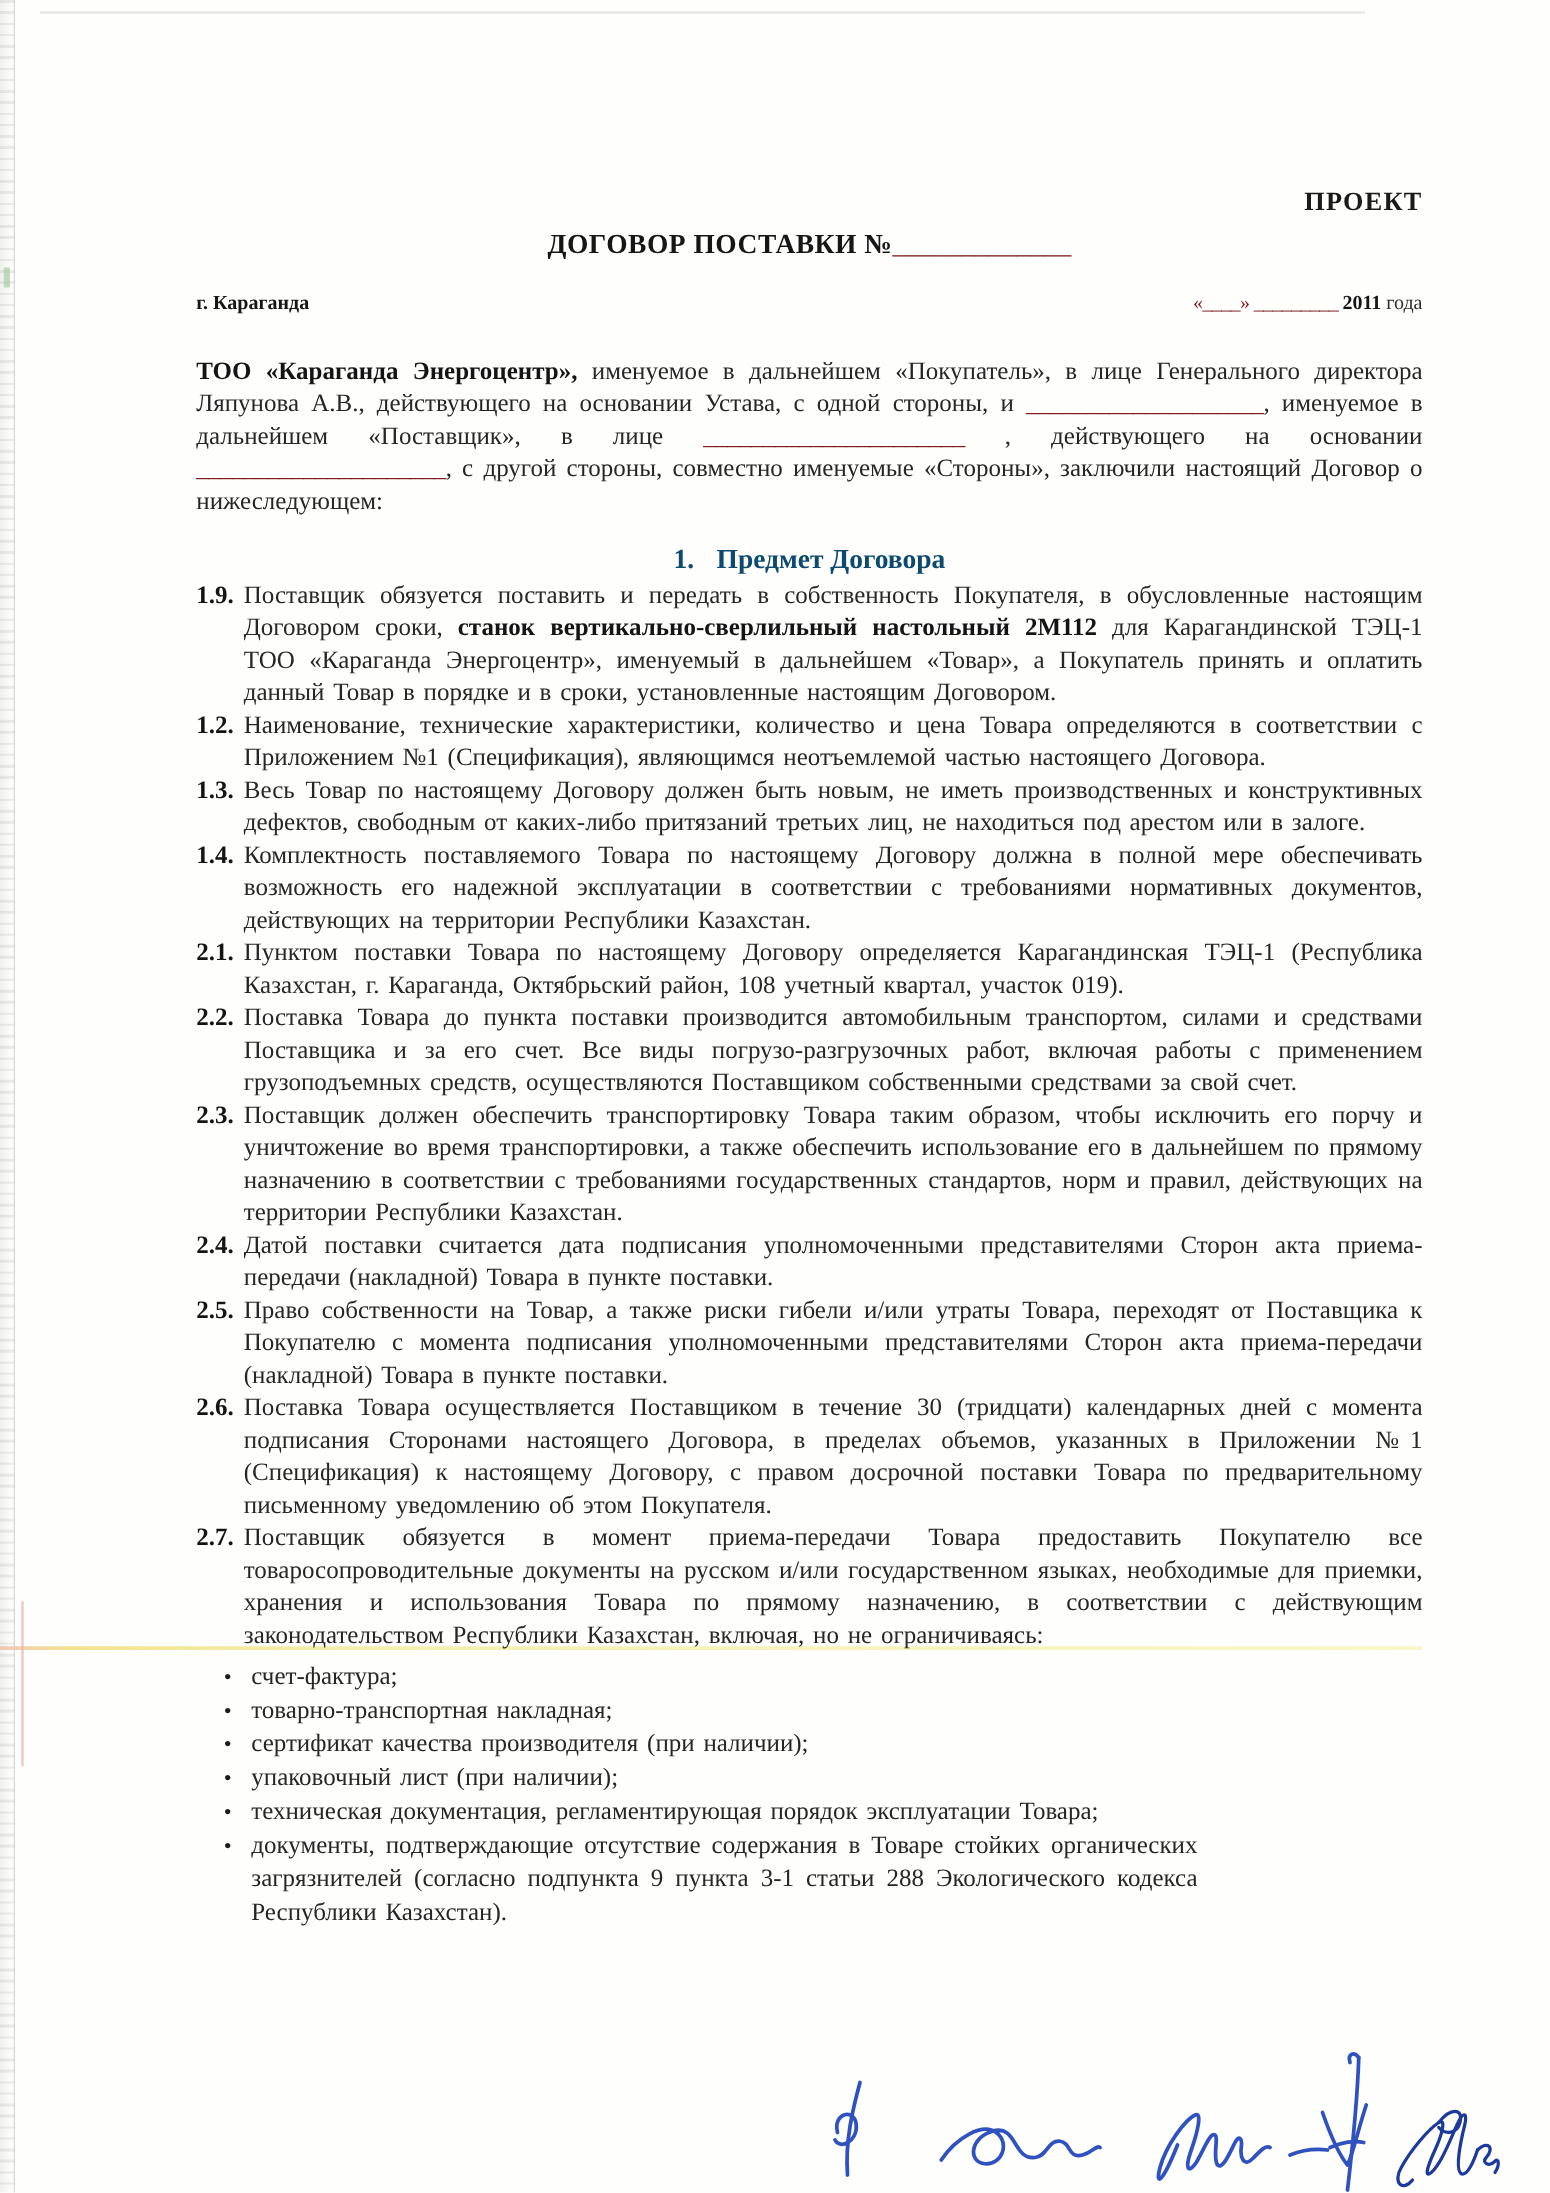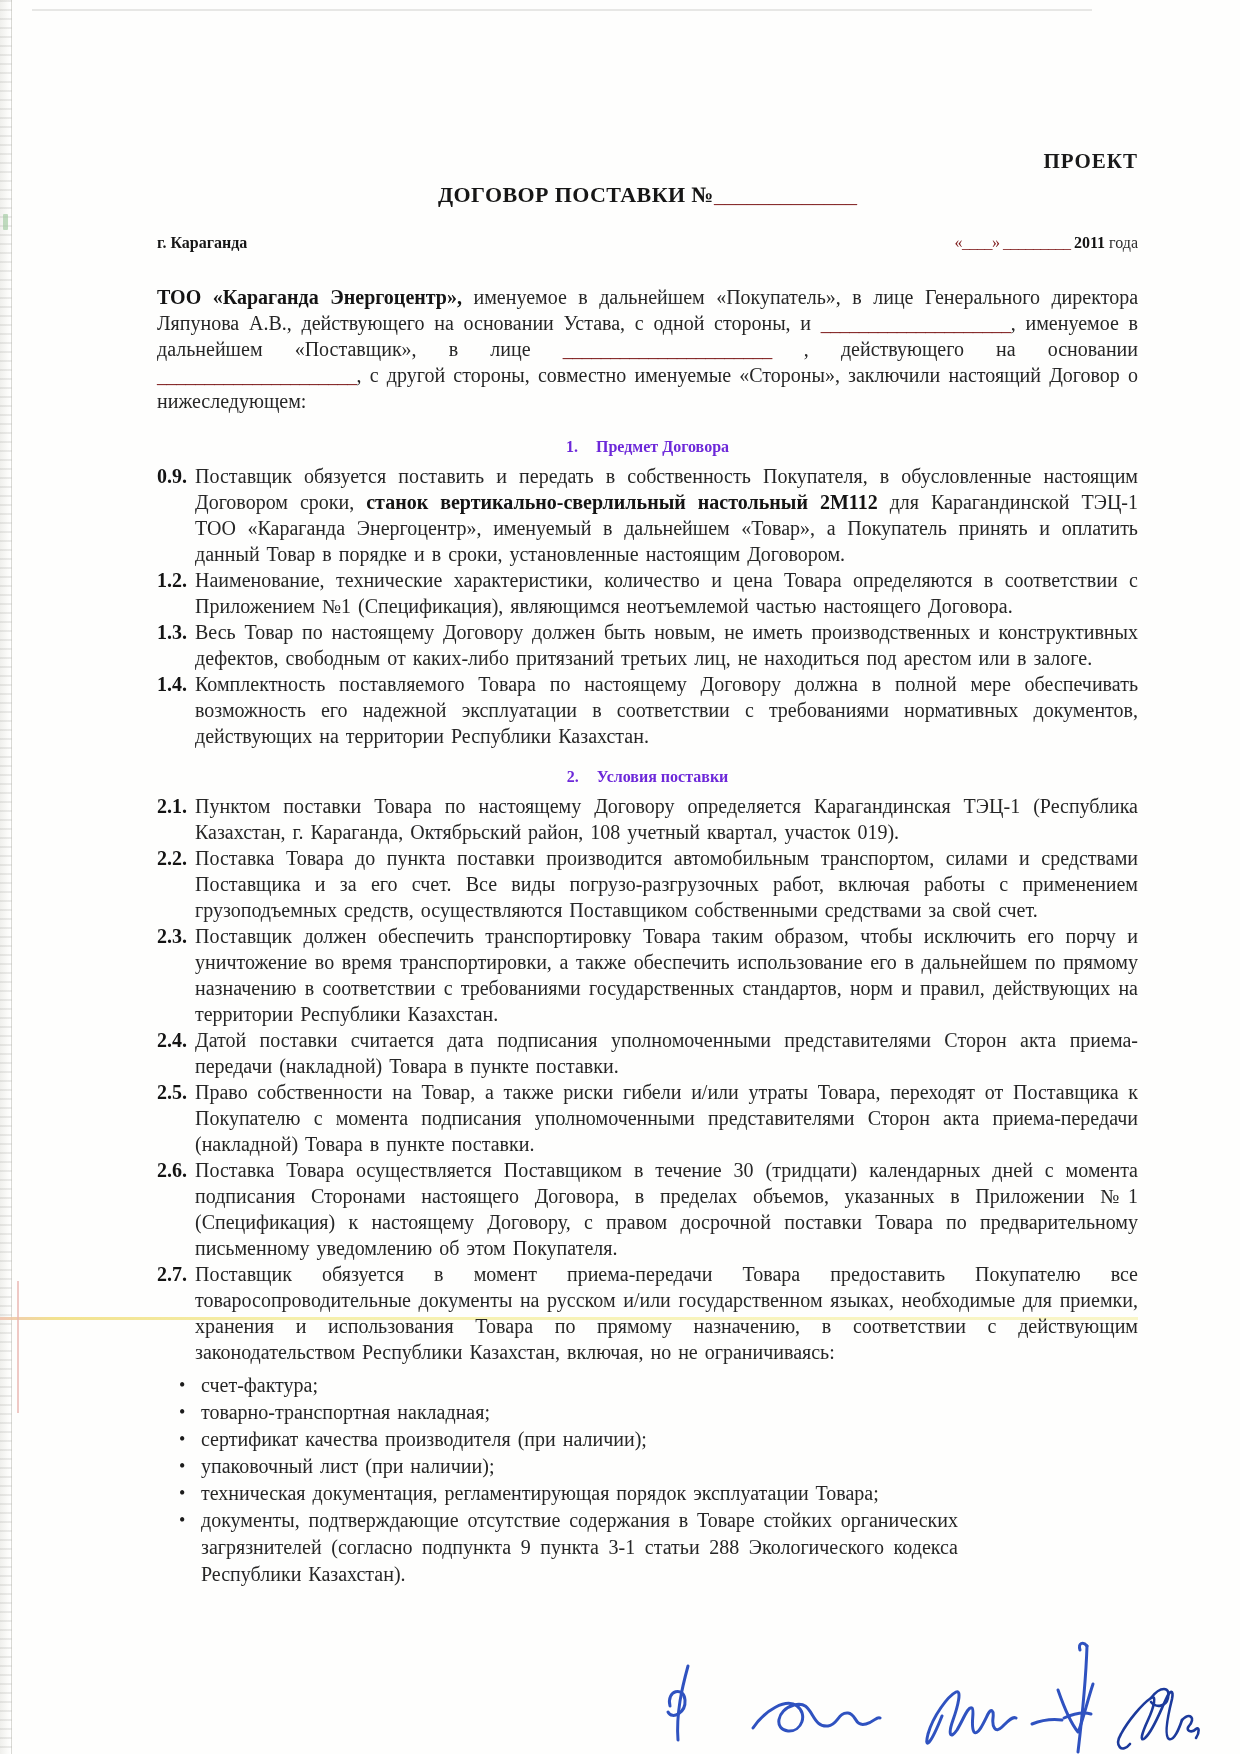--- a/index.html
+++ b/index.html
@@ -44,21 +44,21 @@
   
   .b{font-weight:bold;color:#141414;}
   .stamp{ text-align:right;font-weight:bold;font-size:21px;letter-spacing:1px;color:#1a1a1a;}
   .title{ text-align:center;font-weight:bold;font-size:22px;color:#161616;margin-top:8px;letter-spacing:.4px;}
   .title .blank{font-weight:normal;letter-spacing:0;}
   .cityrow{ display:flex;justify-content:space-between;margin-top:22px;font-size:16px;}
   .cityrow .city{font-weight:bold;color:#161616;}
   .cityrow .date{color:#2c2c2c;}
   .preamble{ margin-top:28px;text-align:justify;word-spacing:2px;}
   .blank{color:#7f1d1d;letter-spacing:-.5px;}
-  .heading{ text-align:center;font-weight:bold;font-size:16px;color:#6d28d9;margin-top:15px;margin-bottom:3px;}
+  .heading{ text-align:center;font-weight:bold;font-size:22px;color:#0c4a6e;margin-top:3px;margin-bottom:3px;}
   .heading .hnum{margin-right:18px;}
   .item{ display:flex;align-items:flex-start;}
   .item .num{ flex:0 0 38px;font-weight:bold;color:#141414;}
   .item .itext{ flex:1;text-align:justify;word-spacing:2px;}
   .bullets{margin-top:7px;}
   .bullet{ display:flex;align-items:flex-start;padding-left:22px;line-height:27px;}
   .bullet .dot{flex:0 0 22px;font-size:18px;color:#1c1c1c;}
   .bullet .btext{flex:1;text-align:justify;word-spacing:2px;padding-right:180px;}
   .signatures{ position:absolute;left:630px;top:1628px;width:590px;height:126px;}
 </style>
@@ -86,39 +86,36 @@
       <span class="date"><span class="blank">«____» _________ </span><span class="b">2011</span><span> года</span></span>
     </div>
 
     <p class="preamble"><span class="b">ТОО «Караганда Энергоцентр»,</span><span> именуемое в дальнейшем «Покупатель», в лице Генерального директора Ляпунова А.В., действующего на основании Устава, с одной стороны, и </span><span class="blank">____________________</span><span>, именуемое в дальнейшем «Поставщик», в лице </span><span class="blank">______________________</span><span> , действующего на     основании </span><span class="blank">_____________________</span><span>, с другой стороны, совместно именуемые «Стороны», заключили настоящий Договор о нижеследующем:</span></p>
 
     <div class="heading">
       <span class="hnum">1.</span><span>Предмет Договора</span>
     </div>
 
     <div class="item">
-      <span class="num">0.9.</span>
+      <span class="num">1.9.</span>
       <span class="itext"><span>Поставщик обязуется поставить и передать в собственность Покупателя, в обусловленные настоящим Договором сроки, </span><span class="b">станок вертикально-сверлильный настольный 2М112</span><span> для Карагандинской ТЭЦ-1 ТОО «Караганда Энергоцентр», именуемый в дальнейшем «Товар», а Покупатель принять и оплатить данный Товар в порядке и в сроки, установленные настоящим Договором.</span></span>
     </div>
     <div class="item">
       <span class="num">1.2.</span>
       <span class="itext">Наименование, технические характеристики, количество и цена Товара определяются в соответствии с Приложением №1 (Спецификация), являющимся неотъемлемой частью настоящего Договора.</span>
     </div>
     <div class="item">
       <span class="num">1.3.</span>
       <span class="itext">Весь Товар по настоящему Договору должен быть новым, не иметь производственных и конструктивных дефектов, свободным от каких-либо притязаний третьих лиц, не находиться под арестом или в залоге.</span>
     </div>
     <div class="item">
       <span class="num">1.4.</span>
       <span class="itext">Комплектность поставляемого Товара по настоящему Договору должна в полной мере обеспечивать возможность его надежной эксплуатации в соответствии с требованиями нормативных документов, действующих на территории Республики Казахстан.</span>
     </div>
 
-    <div class="heading">
-      <span class="hnum">2.</span><span>Условия поставки</span>
-    </div>
 
     <div class="item">
       <span class="num">2.1.</span>
       <span class="itext">Пунктом поставки Товара по настоящему Договору определяется Карагандинская ТЭЦ-1 (Республика Казахстан, г. Караганда, Октябрьский район, 108 учетный квартал, участок 019).</span>
     </div>
     <div class="item">
       <span class="num">2.2.</span>
       <span class="itext">Поставка Товара до пункта поставки производится автомобильным транспортом, силами и средствами Поставщика и за его счет. Все виды погрузо-разгрузочных работ, включая работы с применением грузоподъемных средств, осуществляются Поставщиком собственными средствами за свой счет.</span>
     </div>
     <div class="item">

